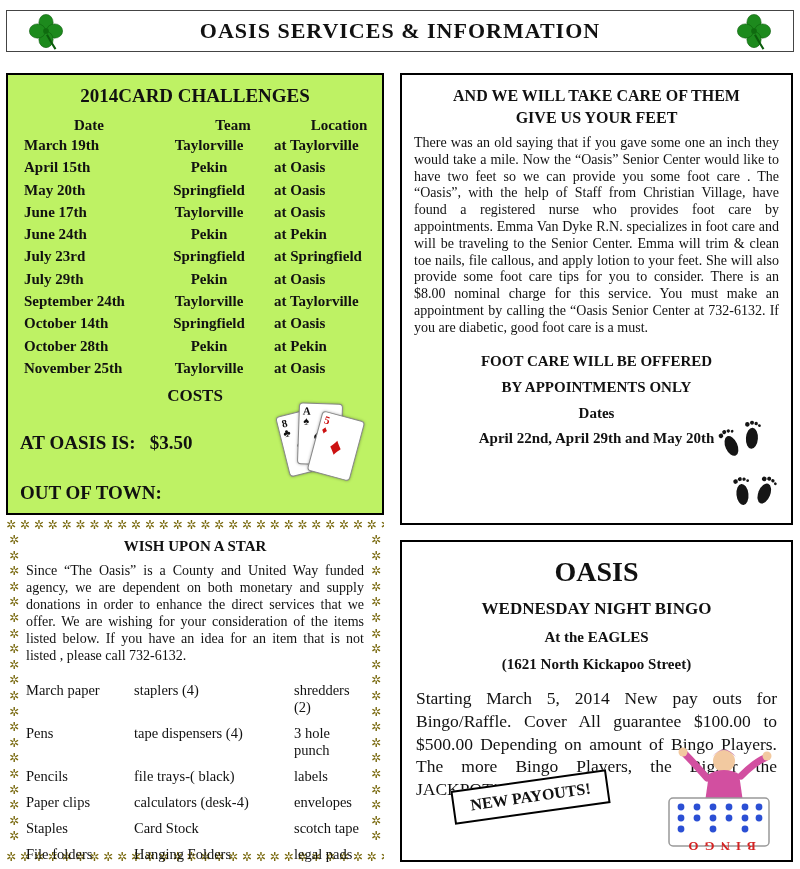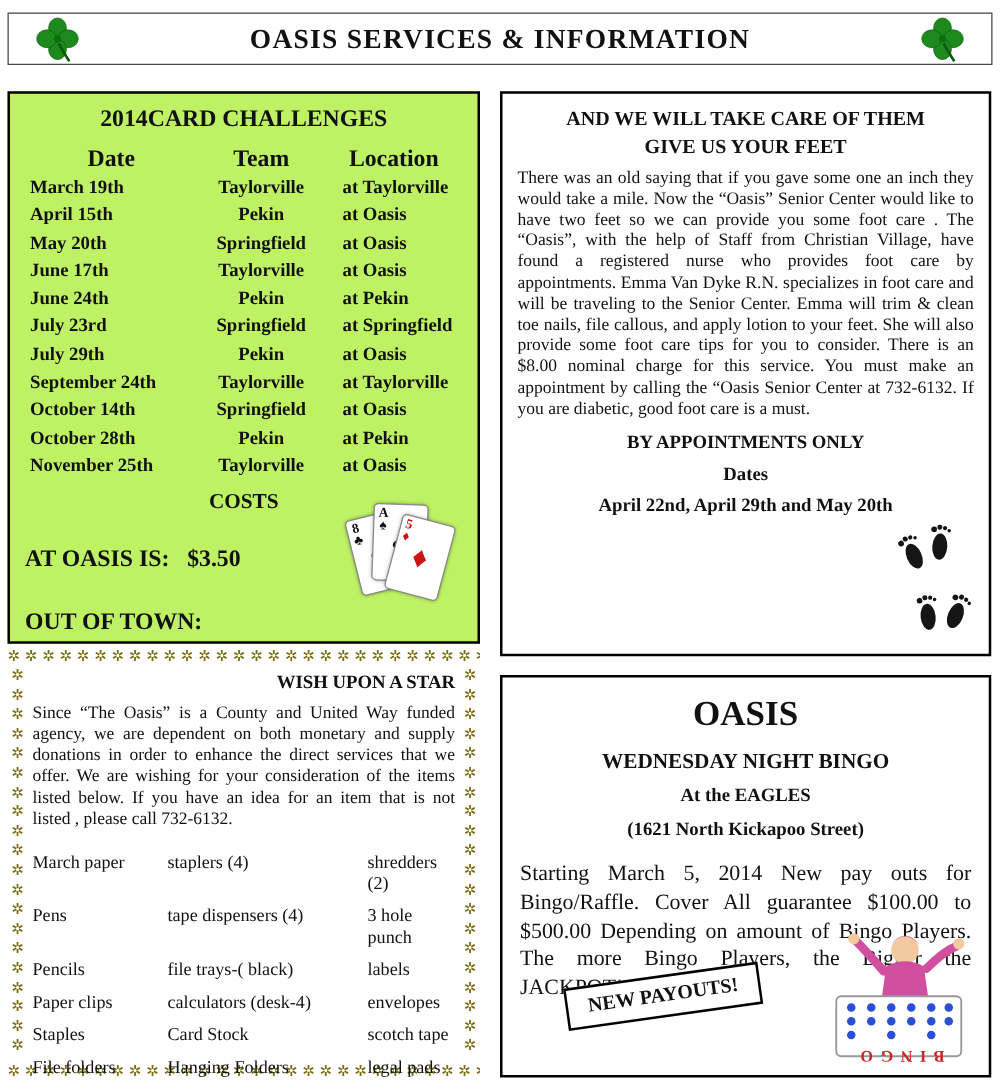--- a/index.html
+++ b/index.html
@@ -24,21 +24,21 @@
   }
   .clover { width:38px; height:38px; flex:0 0 auto; }
 
   
   .challenges-box {
     top:73px; left:6px; width:378px; height:442px;
     border:2px solid #000; padding:8px 6px; background:#bef264;
   }
   .challenges-title { text-align:center; font-weight:bold; font-size:19px; margin-top:2px; }
   .ch-head, .ch-row { display:grid; grid-template-columns:150px 90px 1fr; }
-  .ch-head { margin-top:10px; font-weight:bold; font-size:19px; }
+  .ch-head { margin-top:10px; font-weight:bold; font-size:15px;gap:24px; }
   .ch-head span { text-align:center; }
   .ch-row { font-weight:bold; font-size:15px; line-height:22.3px; }
   .ch-c0 { padding-left:10px; }
   .ch-c1 { text-align:center; }
   .ch-c2 { padding-left:20px; }
   .costs-title { text-align:center; font-weight:bold; font-size:17px; margin:7px 0 5px; }
   .cost-line { font-weight:bold; font-size:19px; line-height:26px; padding-left:6px; white-space:pre-wrap;margin-top:24px; }
 
   .cards-cluster { position:absolute; right:14px; top:328px; width:86px; height:104px; }
   .playing-card {
@@ -80,21 +80,21 @@
   .star-row.top { top:0; }
   .star-row.bottom { bottom:0; }
   .star-col {
     position:absolute; top:15px; bottom:15px; width:14px;
     font-size:12px; color:#7a6a10; white-space:pre-line; overflow:hidden;
     line-height:15.6px; text-align:center; font-family:"DejaVu Sans",sans-serif;
   }
   .star-col.left { left:1px; }
   .star-col.right { right:1px; }
   .wish-content { position:absolute; top:16px; left:20px; right:20px; bottom:16px; }
-  .wish-title { text-align:right; font-weight:bold; font-size:15px; margin-top:4px; }
+  .wish-title { text-align:center; font-weight:bold; font-size:15px; margin-top:4px; }
   .wish-body { font-size:14px; line-height:1.22; text-align:justify; margin-top:7px; }
   .wish-items {
     margin-top:18px; display:grid; grid-template-columns:108px 160px 1fr;
     row-gap:9px; font-size:14.5px;
   }
 
   
   .bingo-box {
     top:540px; left:400px; width:393px; height:322px;
     border:2px solid #000; padding:8px 14px; background:#fff;
@@ -236,20 +236,21 @@
       </span>
       <span class="pc-center">♦</span>
     </div>
   </div>
 </div>
 
 <div class="abs feet-box">
   <div class="feet-h">AND WE WILL TAKE  CARE OF THEM</div>
   <div class="feet-h">GIVE US YOUR FEET</div>
   <div class="feet-body">There was an old saying that if you gave some one an inch they would take a mile. Now the “Oasis” Senior Center would like to have two feet so we can provide you some foot care . The “Oasis”, with the help of Staff from Christian Village, have found a registered nurse who provides foot care by appointments.  Emma Van Dyke R.N. specializes in foot care and will be traveling to the Senior Center. Emma will trim &amp; clean toe nails, file callous, and apply lotion to your feet. She will also provide some foot care tips for you to consider. There is an $8.00 nominal charge for this service. You must make an appointment by calling the “Oasis Senior Center at 732-6132. If you are diabetic, good foot care is a must.</div>
+  <div class="offer-line offer-1">FOOT CARE WILL BE OFFERED</div>
   <div class="offer-line offer-2">BY APPOINTMENTS ONLY</div>
   <div class="offer-line dates-label">Dates</div>
   <div class="offer-line dates-line">April 22nd, April 29th and May 20th</div>
 
   <span class="footprints fp1">
     <svg width="46" height="44" viewBox="0 0 46 44">
       <g fill="#151515">
         <g transform="rotate(-14 12 28)">
           <ellipse cx="12" cy="27" rx="6" ry="10.5"></ellipse>
           <circle cx="6.5" cy="13.5" r="2.3"></circle>

